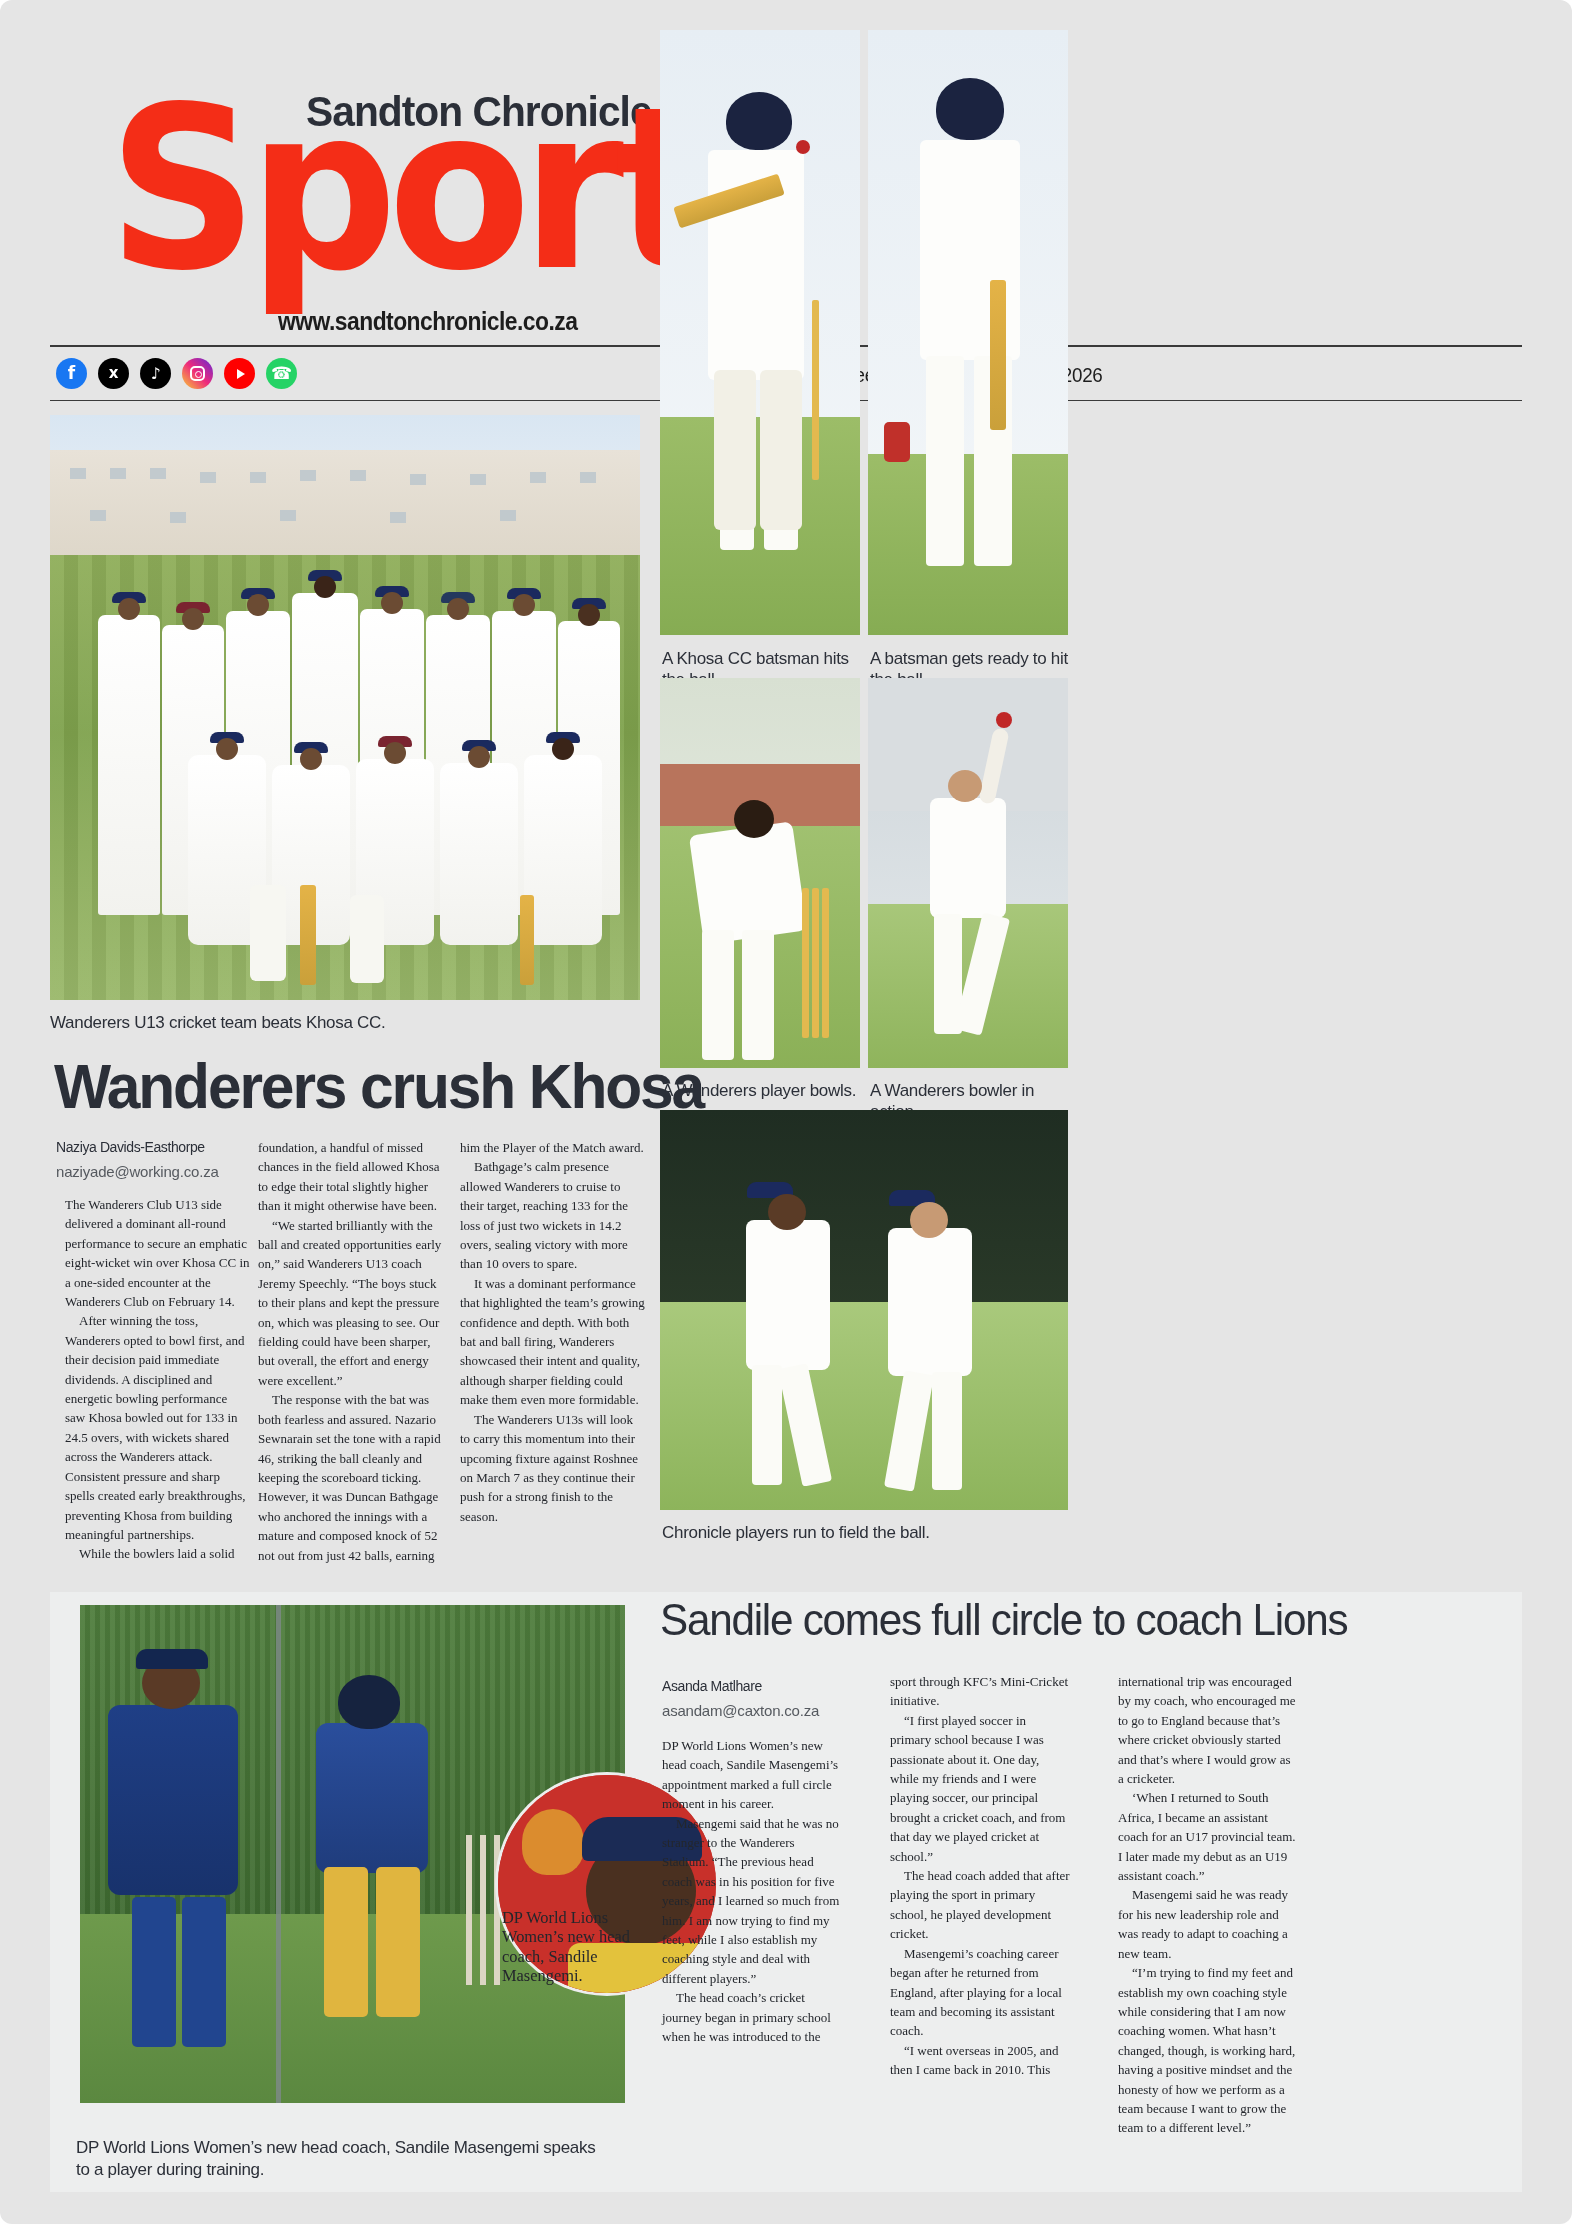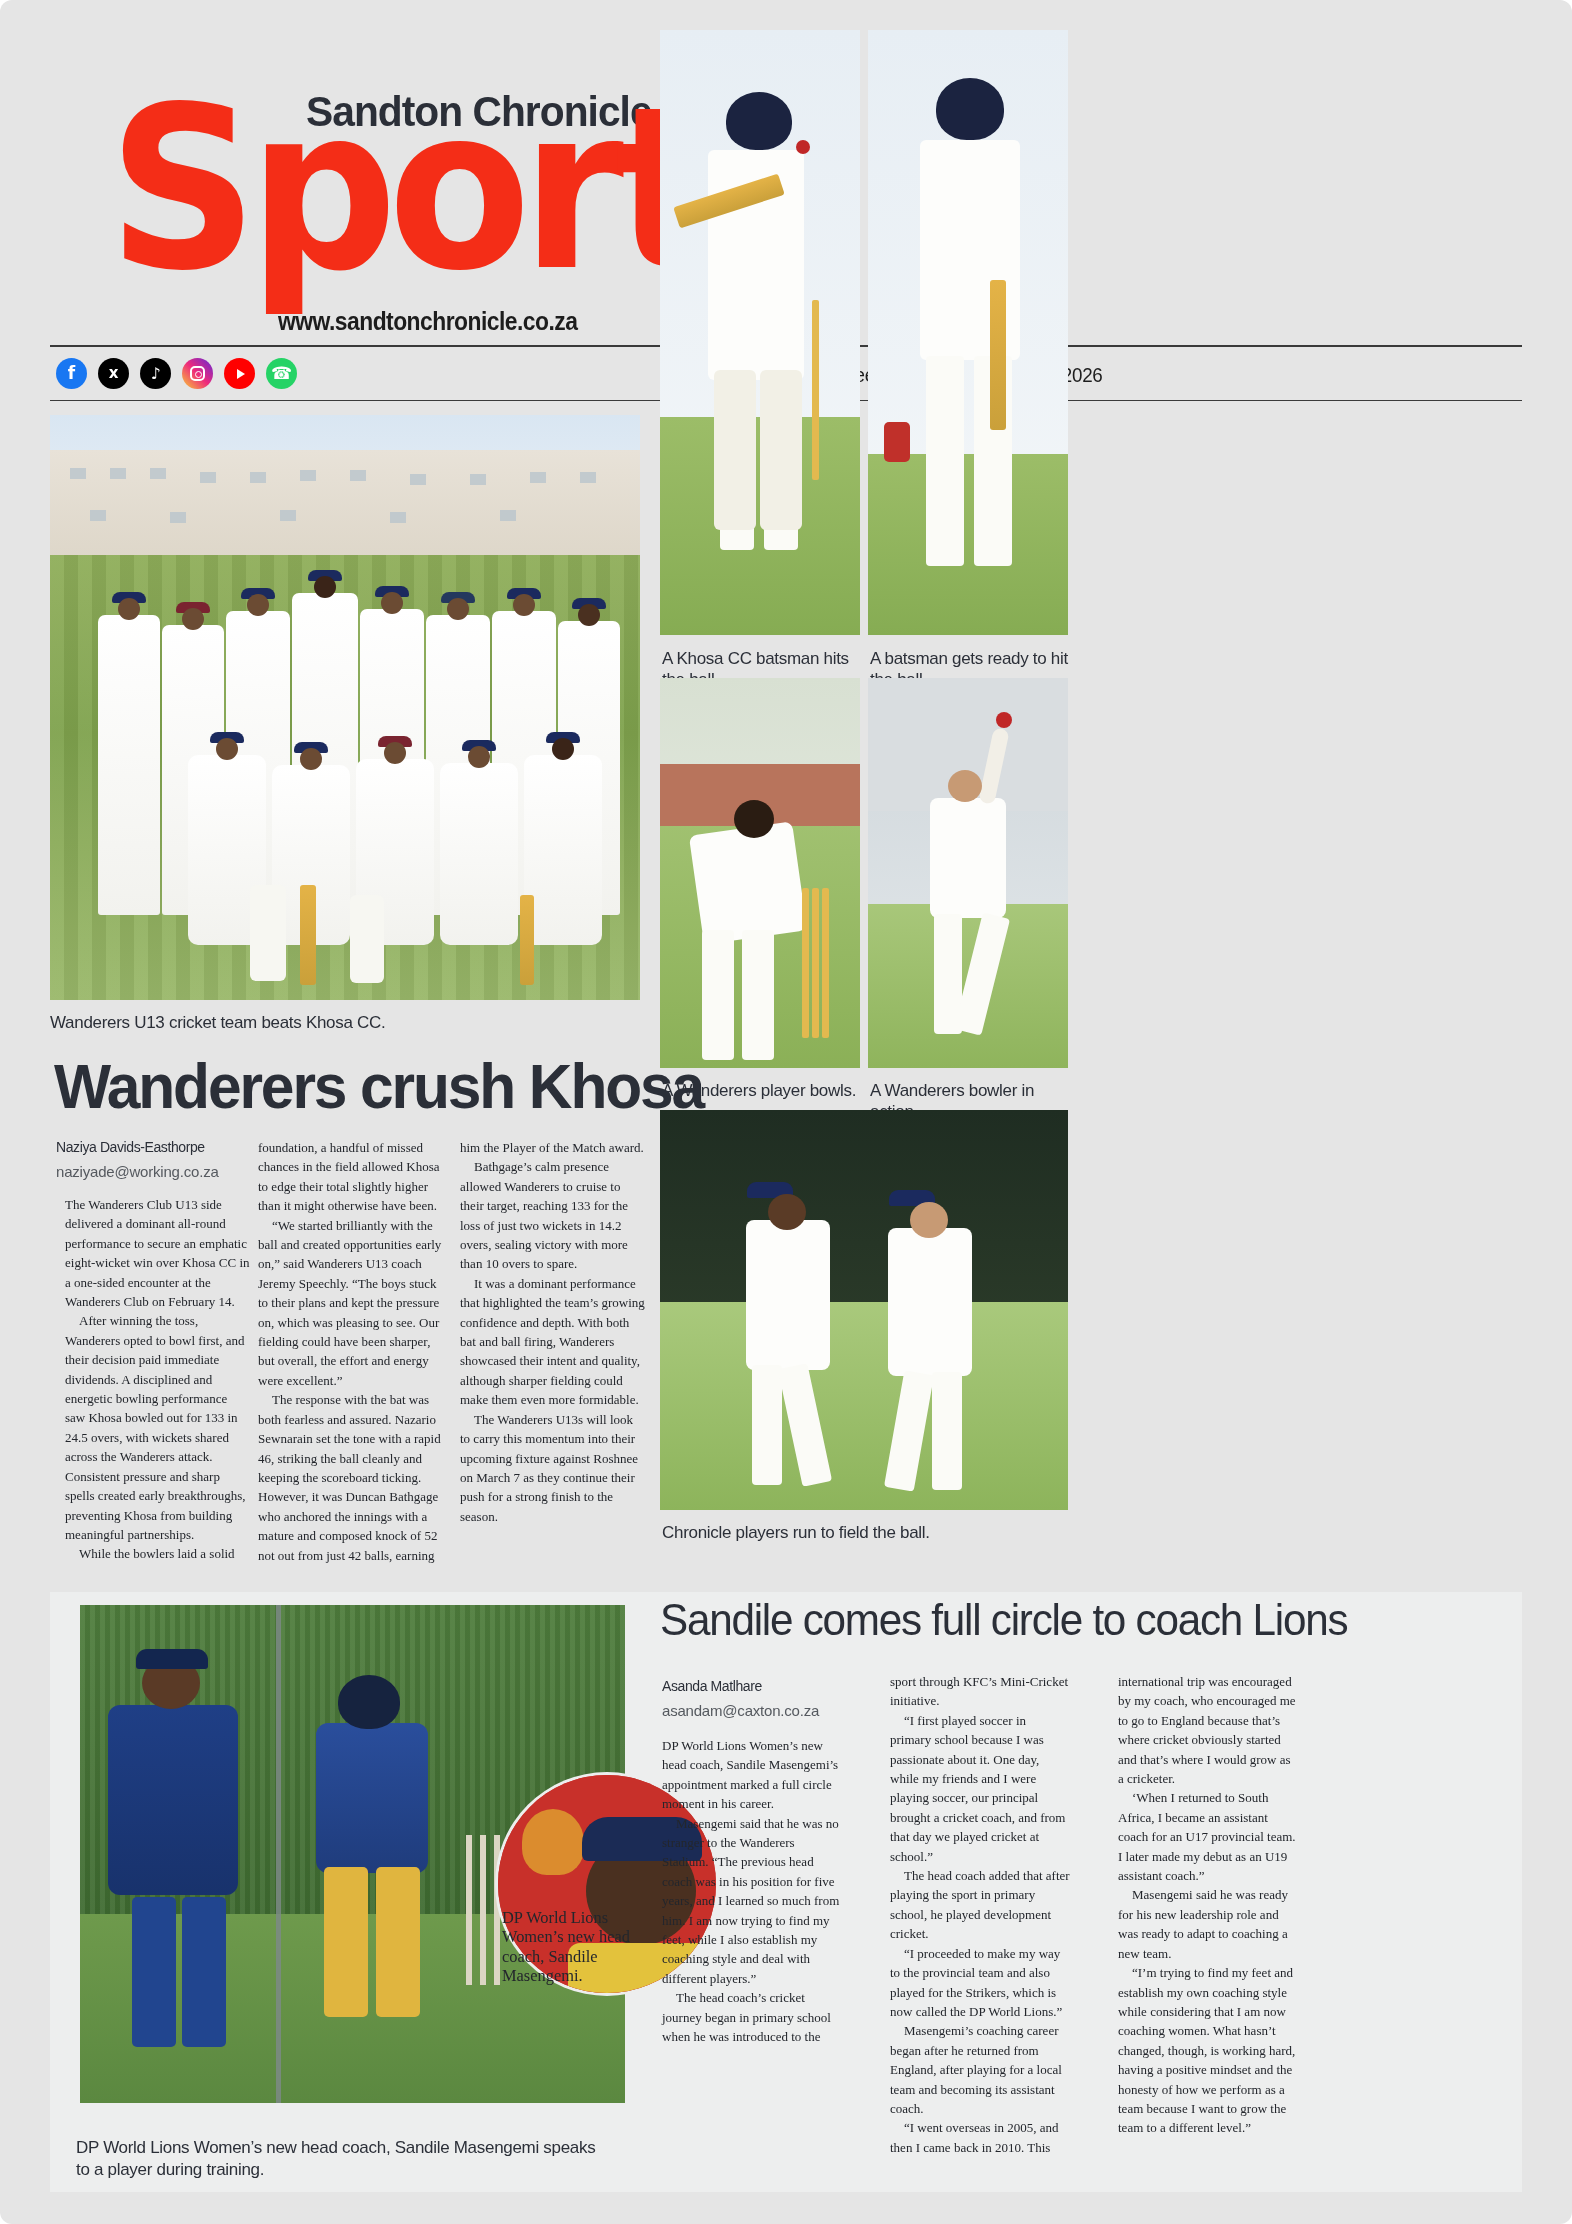--- a/index.html
+++ b/index.html
@@ -500,21 +500,20 @@
   <div class="bodycol" style="left:662px;top:1736px;width:180px;z-index:4;">
     <p class="first">DP World Lions Women’s new head coach, Sandile Masengemi’s appointment marked a full circle moment in his career.</p>
     <p style="text-align:left;">Masengemi said that he was no stranger to the Wanderers Stadium. “The previous head coach was in his position for five years, and I learned so much from him. I am now trying to find my feet, while I also establish my coaching style and deal with different players.”</p>
     <p>The head coach’s cricket journey began in primary school when he was introduced to the</p>
   </div>
 
   <div class="bodycol" style="left:890px;top:1672px;width:180px;">
     <p class="first">sport through KFC’s Mini-Cricket initiative.</p>
     <p>“I first played soccer in primary school because I was passionate about it. One day, while my friends and I were playing soccer, our principal brought a cricket coach, and from that day we played cricket at school.”</p>
     <p>The head coach added that after playing the sport in primary school, he played development cricket.</p>
-    <p>“I proceeded to make my way to the provincial team and also played for the Strikers, which is now called the DP World Lions.”</p>
     <p>Masengemi’s coaching career began after he returned from England, after playing for a local team and becoming its assistant coach.</p>
     <p>“I went overseas in 2005, and then I came back in 2010. This</p>
   </div>
 
   <div class="bodycol" style="left:1118px;top:1672px;width:180px;">
     <p class="first">international trip was encouraged by my coach, who encouraged me to go to England because that’s where cricket obviously started and that’s where I would grow as a cricketer.</p>
     <p>‘When I returned to South Africa, I became an assistant coach for an U17 provincial team. I later made my debut as an U19 assistant coach.”</p>
     <p>Masengemi said he was ready for his new leadership role and was ready to adapt to coaching a new team.</p>
     <p>“I’m trying to find my feet and establish my own coaching style while considering that I am now coaching women. What hasn’t changed, though, is working hard, having a positive mindset and the honesty of how we perform as a team because I want to grow the team to a different level.”</p>
   </div>

